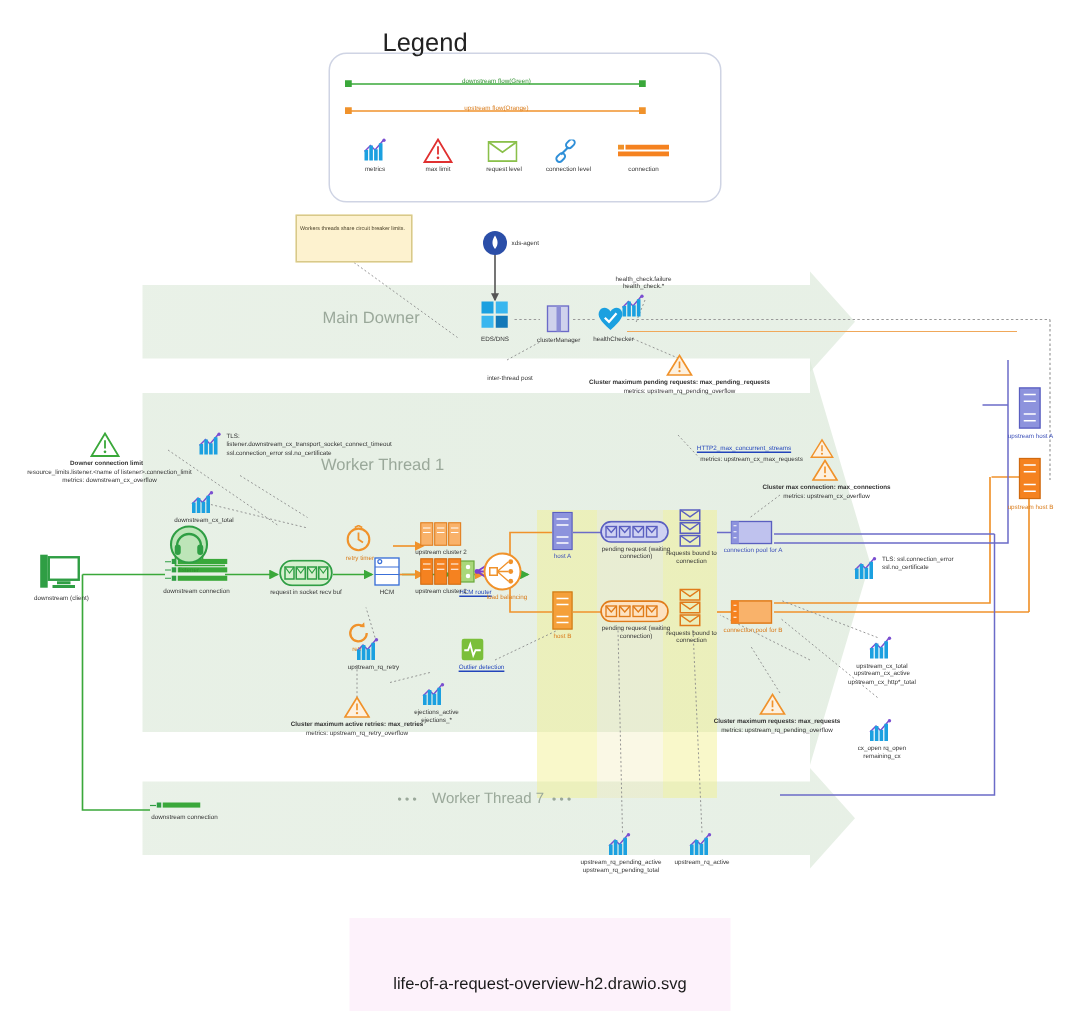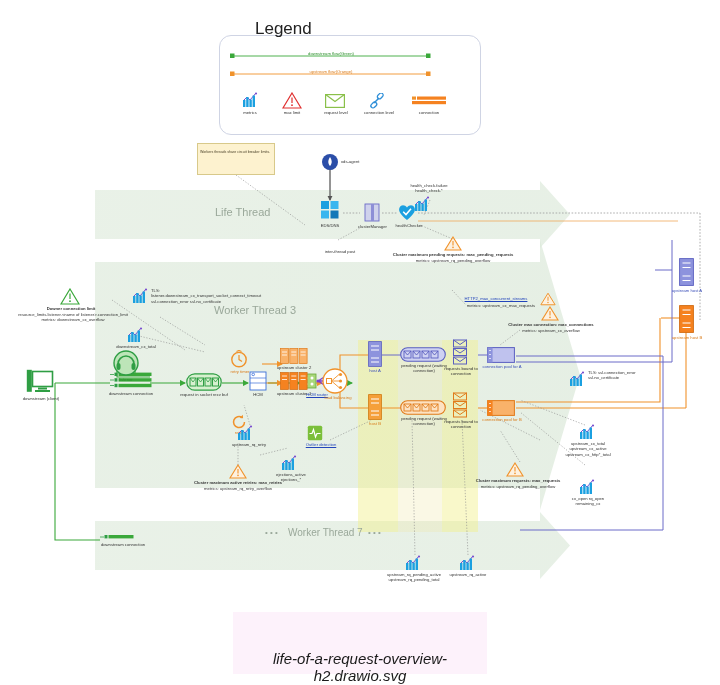--- a/index.html
+++ b/index.html
@@ -16,21 +16,21 @@
   .lbl-blue{color:#3b4fb8;}
   .lbl-link{color:#2244bb;text-decoration:underline;}
   .band-label{position:absolute;color:#9aa89a;font-weight:normal;}
   .legend-box{position:absolute;left:219px;top:35px;width:260px;height:98px;
      border:1px solid #cfd4e4;border-radius:12px;background:#ffffff;}
   .legend-title{position:absolute;left:255px;top:19px;font-size:17px;color:#222;}
   .caption-box{position:absolute;left:233px;top:612px;width:254px;height:62px;background:#fdf2fb;}
   .cap1{position:absolute;left:233px;top:624px;width:254px;text-align:center;
         font-style:italic;font-size:11.5px;color:#1a1a1a;}
   .cap2{position:absolute;left:233px;top:650px;width:254px;text-align:center;
-        font-style:italic;font-size:15px;color:#1a1a1a;}
+        font-size:11px;color:#1a1a1a;}
   .note{position:absolute;left:197px;top:143px;width:76px;height:30px;background:#fdf2cf;
         border:1px solid #d8c98a;}
   .note-txt{position:absolute;left:199px;top:150px;width:72px;text-align:center;font-size:3.6px;color:#4a4128;line-height:1.35;}
 </style>
 </head>
 <body>
 
 <div class="canvas">
 
   <svg class="layer" viewBox="0 0 720 685">
@@ -192,22 +192,22 @@
   <svg class="abs" style="left:412px;top:96px;" width="34" height="10" viewBox="0 0 34 10">
     <rect x="0" y="0.5" width="4" height="3.2" fill="#f0922b"></rect>
     <rect x="5" y="0.5" width="29" height="3.2" fill="#f58220"></rect>
     <rect x="0" y="5" width="34" height="3.2" fill="#f58220"></rect>
   </svg>
   <div class="lbl" style="left:410px;top:110px;width:38px;">connection</div>
 
   <div class="note"></div>
   <div class="note-txt">Workers threads share circuit breaker limits.</div>
 
-  <div class="band-label" style="left:215px;top:206px;font-size:11px;">Life Thread</div>
-  <div class="band-label" style="left:214px;top:304px;font-size:11px;">Worker Thread 3</div>
+  <div class="band-label" style="left:215px;top:206px;font-size:11px;">Main Downer</div>
+  <div class="band-label" style="left:214px;top:304px;font-size:11px;">Worker Thread 1</div>
   <div class="band-label" style="left:288px;top:527px;font-size:10px;">Worker Thread 7</div>
   <div class="band-label" style="left:265px;top:528px;font-size:8px;color:#9aa89a;">• • •</div>
   <div class="band-label" style="left:368px;top:528px;font-size:8px;color:#9aa89a;">• • •</div>
 
   <svg class="abs" style="left:321px;top:153px;" width="18" height="18" viewBox="0 0 18 18">
     <circle cx="9" cy="9" r="8" fill="#2b4ea8"></circle>
     <path d="M9,4 C11,7 11.5,10 9,13 C6.5,10 7,7 9,4 Z" fill="#ffffff"></path>
   </svg>
   <div class="lbl" style="left:341px;top:159px;text-align:left;">xds-agent</div>
 

